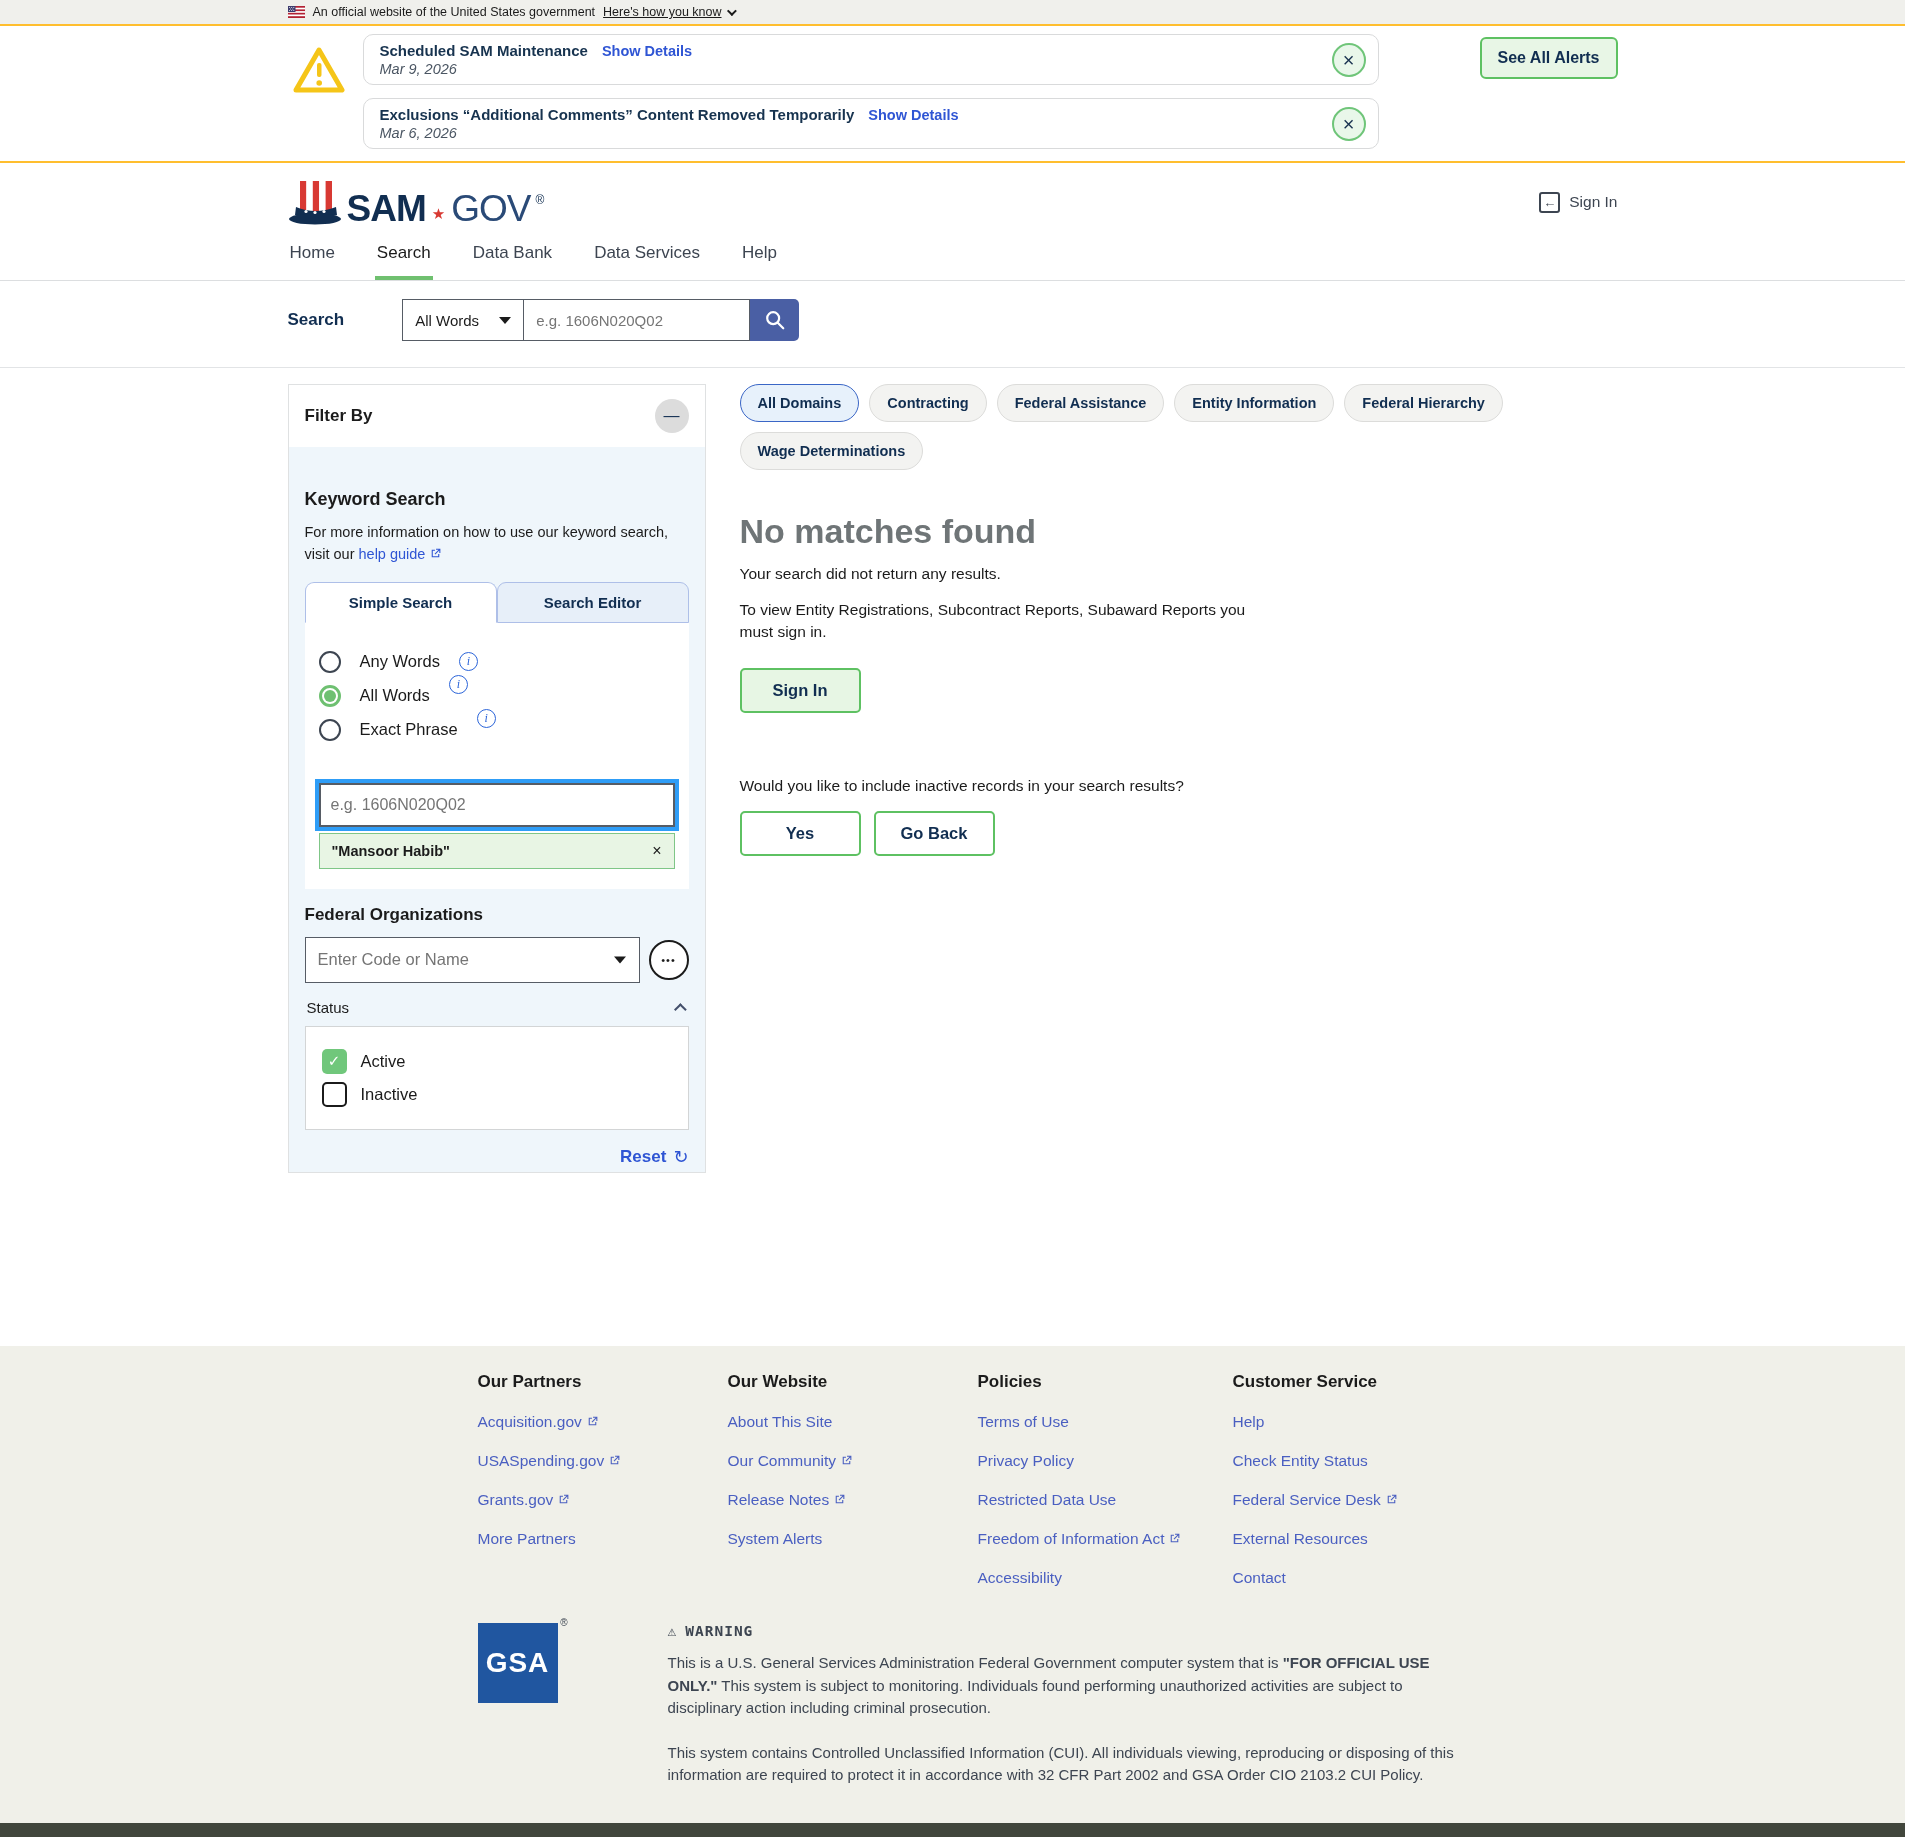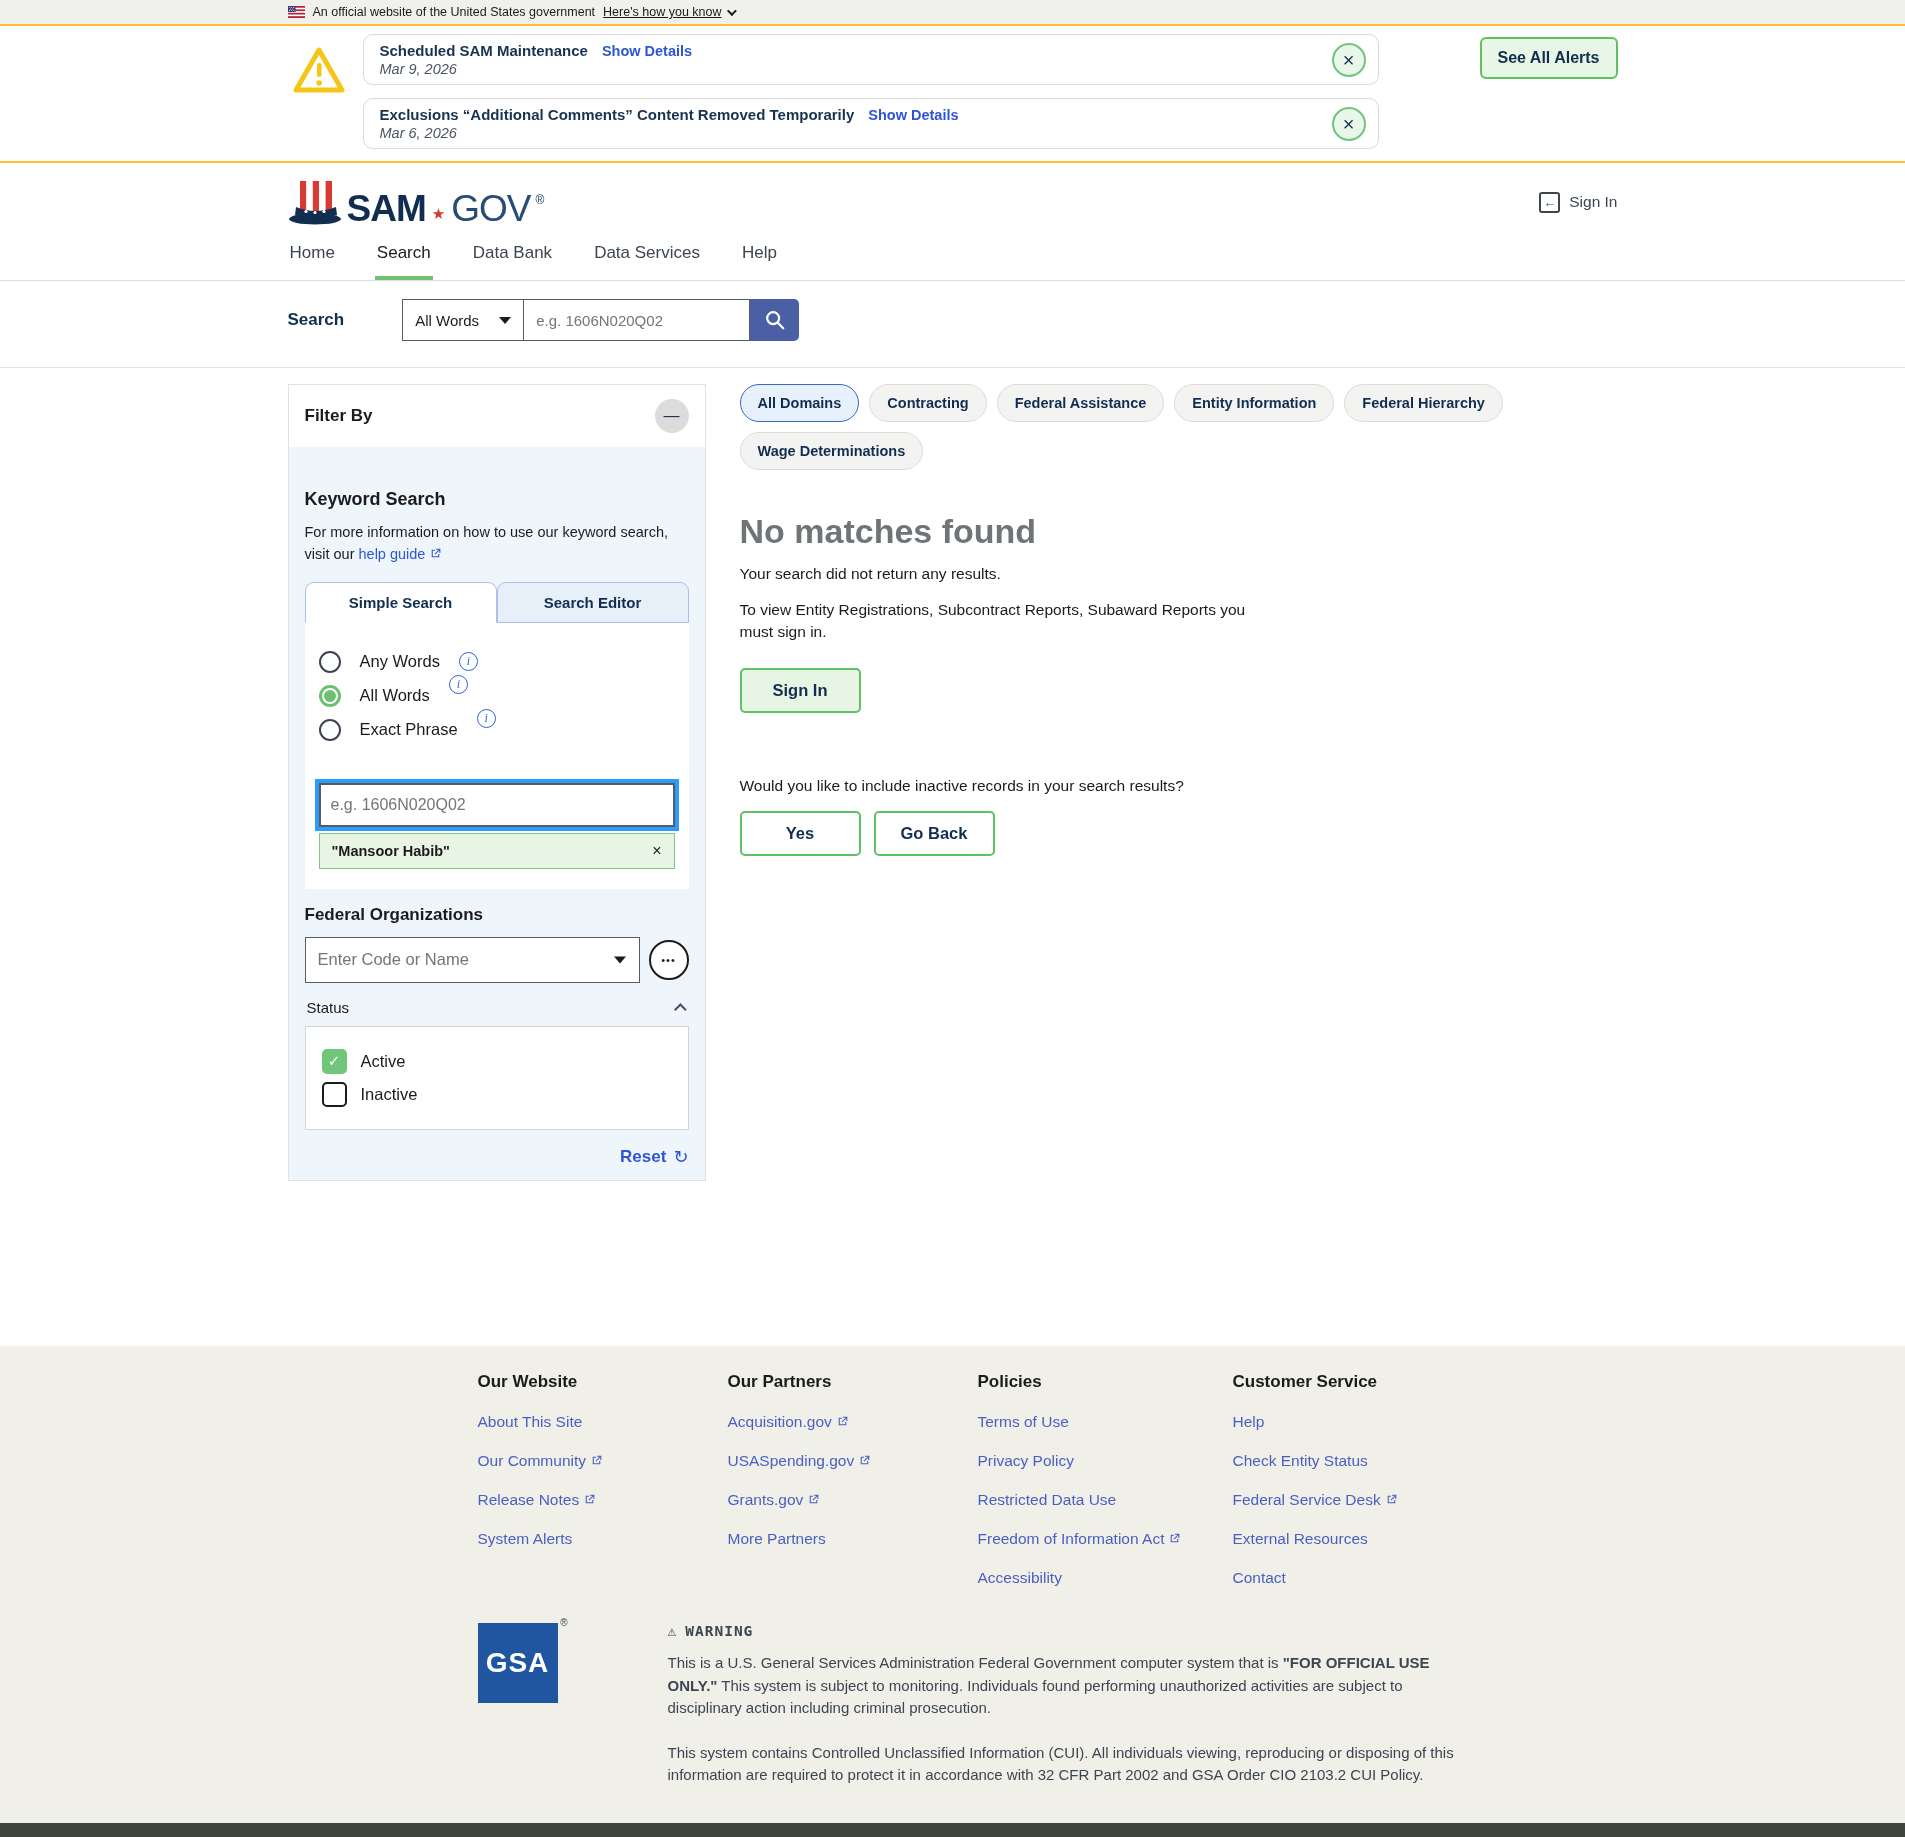--- a/index.html
+++ b/index.html
@@ -51,21 +51,21 @@
   .search-btn { width:49px; height:42px; background:#4a5fa4; border:none; border-radius:0 5px 5px 0; display:flex; align-items:center; justify-content:center; cursor:pointer; }
 
   
   .content { width:1330px; margin:0 auto; display:flex; gap:34px; align-items:flex-start; padding-top:16px; min-height:978px; }
 
   
   .filter-panel { width:418px; flex-shrink:0; border:1px solid #dfe1e2; background:#eff6fb; }
   .filter-head { background:#fff; display:flex; align-items:center; justify-content:space-between; padding:14px 16px; }
   .filter-title { font-size:17px; font-weight:700; color:#1b1b1b; }
   .minus-btn { width:34px; height:34px; border-radius:50%; background:#dcdcdc; border:none; color:#112e51; font-size:16px; display:flex; align-items:center; justify-content:center; cursor:pointer; }
-  .filter-body { padding:16px 16px 12px; }
+  .filter-body { padding:16px 16px 4px; }
   .kw-heading { font-size:18px; font-weight:700; margin-top:26px; }
   .kw-info { font-size:14.5px; line-height:1.5; margin-top:12px; color:#1b1b1b; }
   .link-blue { color:#2f55d4; cursor:pointer; }
   .ext-icon { display:inline-block; vertical-align:-1px; margin-left:4px; }
   .tabs { display:flex; margin-top:16px; }
   .tab { flex:1; text-align:center; padding:11px 0; font-weight:700; font-size:15px; color:#112e51; border:1px solid #aebfe8; border-radius:9px 9px 0 0; cursor:pointer; }
   .tab.active { background:#fff; border-bottom-color:#fff; }
   .tab.inactive { background:#e7eff9; }
   .tab-panel { background:#fff; padding:16px 14px 20px; }
   .radio-row { display:flex; align-items:center; gap:19px; margin:12px 0; font-size:16.5px; }
@@ -341,47 +341,47 @@
     <div class="yn-row">
       <button class="btn-green btn-outline">Yes</button>
       <button class="btn-green btn-outline">Go Back</button>
     </div>
   </div>
 </div>
 
 <div class="footer">
   <div class="footer-links">
     <div>
+      <div class="fcol-heading">Our Partners</div>
+      <span class="flink"><span>Acquisition.gov</span><svg class="ext-icon" width="13" height="13" viewBox="0 0 24 24">
+            <path fill="currentColor" d="M5 5h6v2H7v10h10v-4h2v6H5z"></path>
+            <path fill="currentColor" d="M13 3h8v8h-2V6.4l-7.3 7.3-1.4-1.4L17.6 5H13z"></path>
+          </svg></span>
+      <span class="flink"><span>USASpending.gov</span><svg class="ext-icon" width="13" height="13" viewBox="0 0 24 24">
+            <path fill="currentColor" d="M5 5h6v2H7v10h10v-4h2v6H5z"></path>
+            <path fill="currentColor" d="M13 3h8v8h-2V6.4l-7.3 7.3-1.4-1.4L17.6 5H13z"></path>
+          </svg></span>
+      <span class="flink"><span>Grants.gov</span><svg class="ext-icon" width="13" height="13" viewBox="0 0 24 24">
+            <path fill="currentColor" d="M5 5h6v2H7v10h10v-4h2v6H5z"></path>
+            <path fill="currentColor" d="M13 3h8v8h-2V6.4l-7.3 7.3-1.4-1.4L17.6 5H13z"></path>
+          </svg></span>
+      <span class="flink">More Partners</span>
+    </div>
+    <div>
       <div class="fcol-heading">Our Website</div>
       <span class="flink">About This Site</span>
       <span class="flink"><span>Our Community</span><svg class="ext-icon" width="13" height="13" viewBox="0 0 24 24">
             <path fill="currentColor" d="M5 5h6v2H7v10h10v-4h2v6H5z"></path>
             <path fill="currentColor" d="M13 3h8v8h-2V6.4l-7.3 7.3-1.4-1.4L17.6 5H13z"></path>
           </svg></span>
       <span class="flink"><span>Release Notes</span><svg class="ext-icon" width="13" height="13" viewBox="0 0 24 24">
             <path fill="currentColor" d="M5 5h6v2H7v10h10v-4h2v6H5z"></path>
             <path fill="currentColor" d="M13 3h8v8h-2V6.4l-7.3 7.3-1.4-1.4L17.6 5H13z"></path>
           </svg></span>
       <span class="flink">System Alerts</span>
-    </div>
-    <div>
-      <div class="fcol-heading">Our Partners</div>
-      <span class="flink"><span>Acquisition.gov</span><svg class="ext-icon" width="13" height="13" viewBox="0 0 24 24">
-            <path fill="currentColor" d="M5 5h6v2H7v10h10v-4h2v6H5z"></path>
-            <path fill="currentColor" d="M13 3h8v8h-2V6.4l-7.3 7.3-1.4-1.4L17.6 5H13z"></path>
-          </svg></span>
-      <span class="flink"><span>USASpending.gov</span><svg class="ext-icon" width="13" height="13" viewBox="0 0 24 24">
-            <path fill="currentColor" d="M5 5h6v2H7v10h10v-4h2v6H5z"></path>
-            <path fill="currentColor" d="M13 3h8v8h-2V6.4l-7.3 7.3-1.4-1.4L17.6 5H13z"></path>
-          </svg></span>
-      <span class="flink"><span>Grants.gov</span><svg class="ext-icon" width="13" height="13" viewBox="0 0 24 24">
-            <path fill="currentColor" d="M5 5h6v2H7v10h10v-4h2v6H5z"></path>
-            <path fill="currentColor" d="M13 3h8v8h-2V6.4l-7.3 7.3-1.4-1.4L17.6 5H13z"></path>
-          </svg></span>
-      <span class="flink">More Partners</span>
     </div>
     <div>
       <div class="fcol-heading">Policies</div>
       <span class="flink">Terms of Use</span>
       <span class="flink">Privacy Policy</span>
       <span class="flink">Restricted Data Use</span>
       <span class="flink"><span>Freedom of Information Act</span><svg class="ext-icon" width="13" height="13" viewBox="0 0 24 24">
             <path fill="currentColor" d="M5 5h6v2H7v10h10v-4h2v6H5z"></path>
             <path fill="currentColor" d="M13 3h8v8h-2V6.4l-7.3 7.3-1.4-1.4L17.6 5H13z"></path>
           </svg></span>

